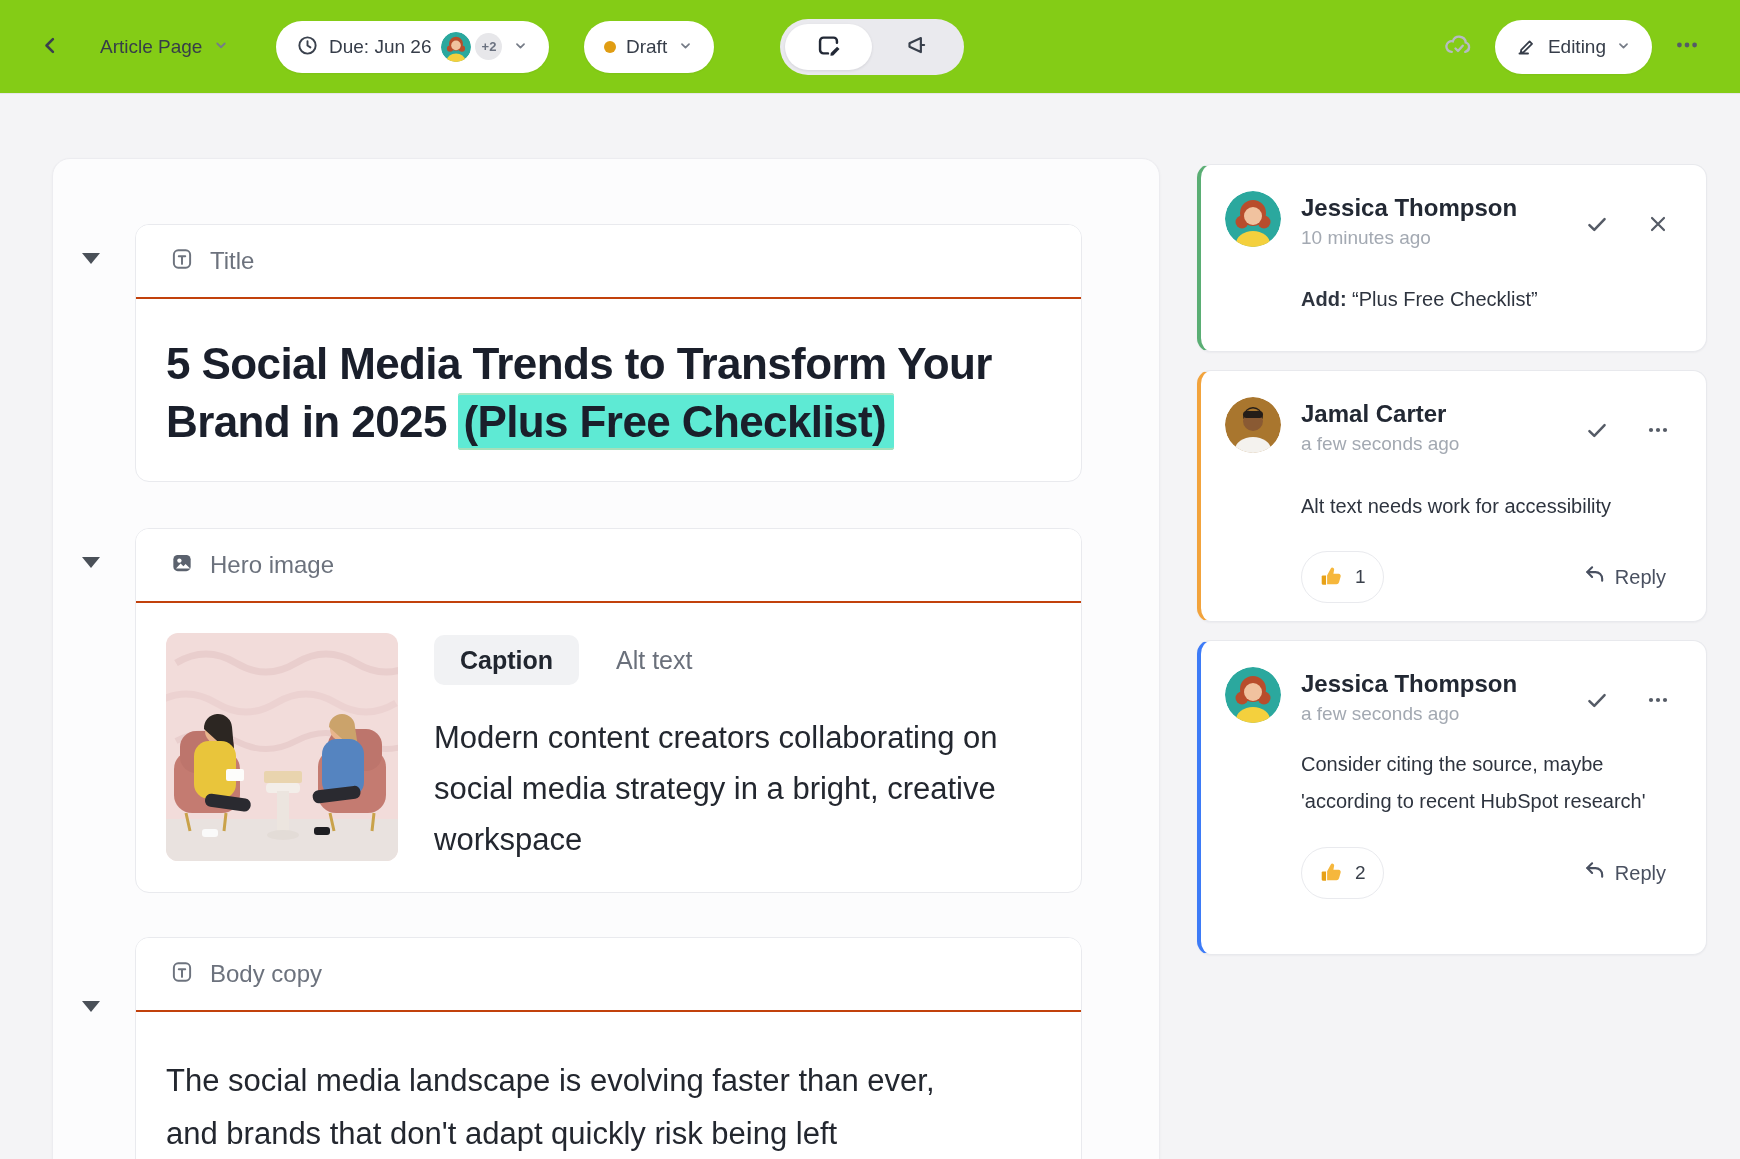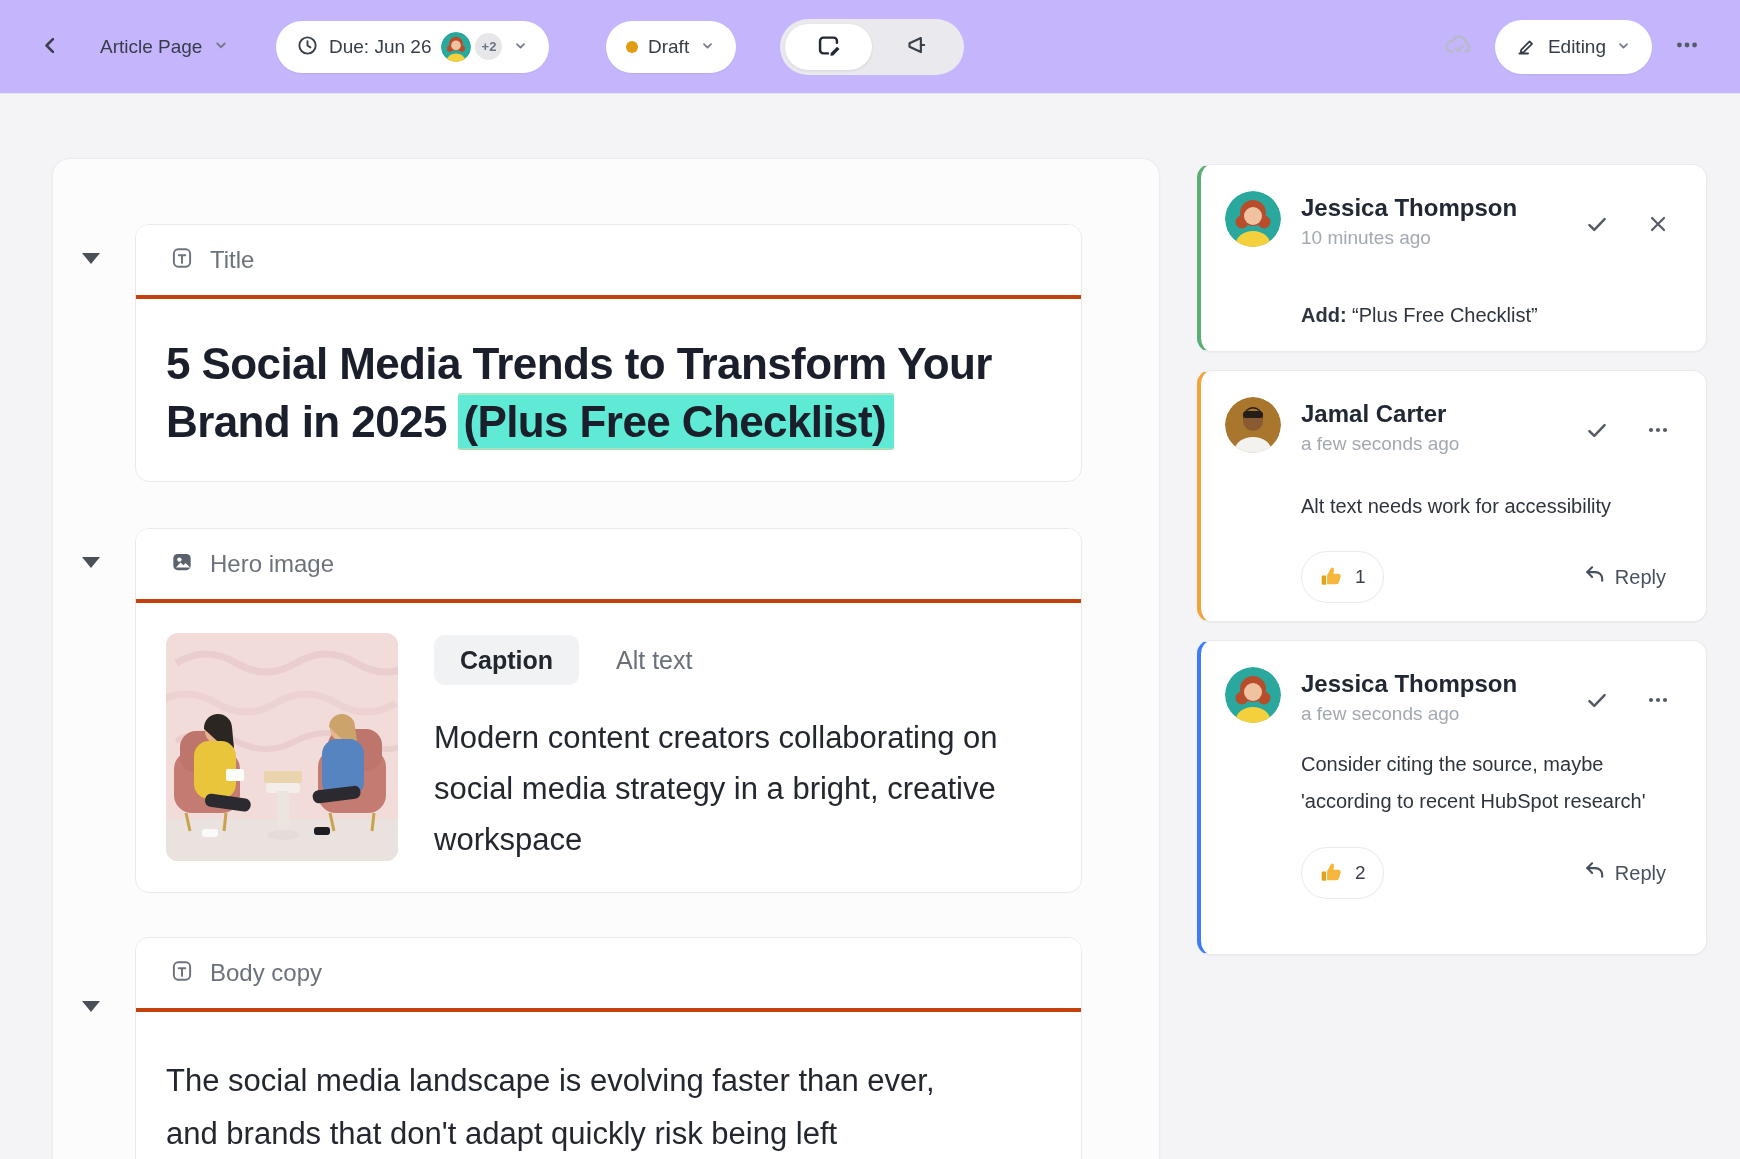--- a/index.html
+++ b/index.html
@@ -6,31 +6,31 @@
   html,body { width:1740px; height:1159px; overflow:hidden; }
   body {
     font-family:"Liberation Sans", sans-serif;
     background:#f4f4f6;
     position:relative;
     color:#23272f;
   }
   
   .topbar {
     position:absolute; left:0; top:0; width:1740px; height:94px;
-    background:#c4b5fd; border-bottom:1px solid #e6e6ea;
+    background:#84cc16; border-bottom:1px solid #e6e6ea;
   }
   .topbar .abs { position:absolute; top:50%; transform:translateY(-50%); display:flex; align-items:center; }
   .icon-btn { display:flex; align-items:center; justify-content:center; cursor:pointer; background:none; border:none; }
   .tb-label { font-size:19px; font-weight:500; color:#363d49; }
   .pill {
     display:flex; align-items:center; background:#ffffff; border-radius:28px;
     height:52px; padding:0 20px; box-shadow:0 1px 2px rgba(16,24,40,.05); cursor:pointer; border:none;
   }
   .due-pill { left:276px; gap:10px; }
-  .draft-pill { left:606px; gap:10px; }
+  .draft-pill { left:584px; gap:10px; }
   .avatar-sm { width:30px; height:30px; border-radius:50%; overflow:hidden; flex:none; }
   .plus-badge {
     width:27px; height:27px; border-radius:50%; background:#e7e7ea; color:#6b7280;
     font-size:13px; font-weight:600; display:flex; align-items:center; justify-content:center; margin-left:-6px;
   }
   .status-dot { width:12px; height:12px; border-radius:50%; background:#e09d13; }
   .segment-wrap {
     left:780px; height:56px; width:184px; background:#eaeaee; border-radius:28px;
     display:flex; align-items:center; padding:5px;
   }
@@ -50,21 +50,21 @@
   .collapse-tri {
     position:absolute; width:0; height:0; cursor:pointer;
     border-left:9px solid transparent; border-right:9px solid transparent; border-top:11px solid #4a5058;
   }
   .block-card {
     position:absolute; left:135px; width:947px; background:#ffffff;
     border:1px solid #e9eaee; border-radius:14px; overflow:hidden;
   }
   .block-head {
     height:74px; display:flex; align-items:center; padding-left:33px; gap:15px;
-    border-bottom:4px solid #c2410c; background:#fff;
+    border-bottom:2px solid #c2410c; background:#fff;
   }
   .block-label { font-size:24px; font-weight:500; color:#6c727d; }
   .title-content { padding:36px 30px 0 30px; }
   .doc-title {
     font-size:44px; line-height:58px; font-weight:700; letter-spacing:-0.6px;
     color:#1a1f2b; width:945px;
   }
   .hl {
     background:#5eead4; border-top:2px solid #b0e5c3; border-bottom:2px solid #a5dfba;
     padding:2px 8px 2px 5px; border-radius:3px;
@@ -329,21 +329,21 @@
               <path d="M5 13 l4.5 4.5 L19 7.5" stroke="#555b66" stroke-width="2.3" stroke-linecap="round" stroke-linejoin="round"></path>
             </svg></span>
       </button>
       <button class="icon-btn">
         <span><svg width="24" height="24" viewBox="0 0 24 24" fill="none">
               <path d="M6 6 L18 18 M18 6 L6 18" stroke="#555b66" stroke-width="2.2" stroke-linecap="round"></path>
             </svg></span>
       </button>
     </div>
   </div>
-  <div class="cc-body" style="margin-top:48px;"><b>Add:</b><span> “Plus Free Checklist”</span></div>
+  <div class="cc-body" style="margin-top:32px;"><b>Add:</b><span> “Plus Free Checklist”</span></div>
 </div>
 
 <div class="comment-card cc-amber" style="top:370px; height:252px;">
   <div class="cc-head">
     <span class="avatar-lg">
       <svg width="56" height="56" viewBox="0 0 56 56">
           <circle cx="28" cy="28" r="28" fill="#a9762e"></circle>
           <ellipse cx="28" cy="53" rx="18" ry="13" fill="#f4f2ee"></ellipse>
           <circle cx="28" cy="24" r="10" fill="#8a5a33"></circle>
           <path d="M18 22 a10 10 0 0 1 20 0 l-1 -1 a9 9 0 0 0 -18 0 z" fill="#241d18"></path>

